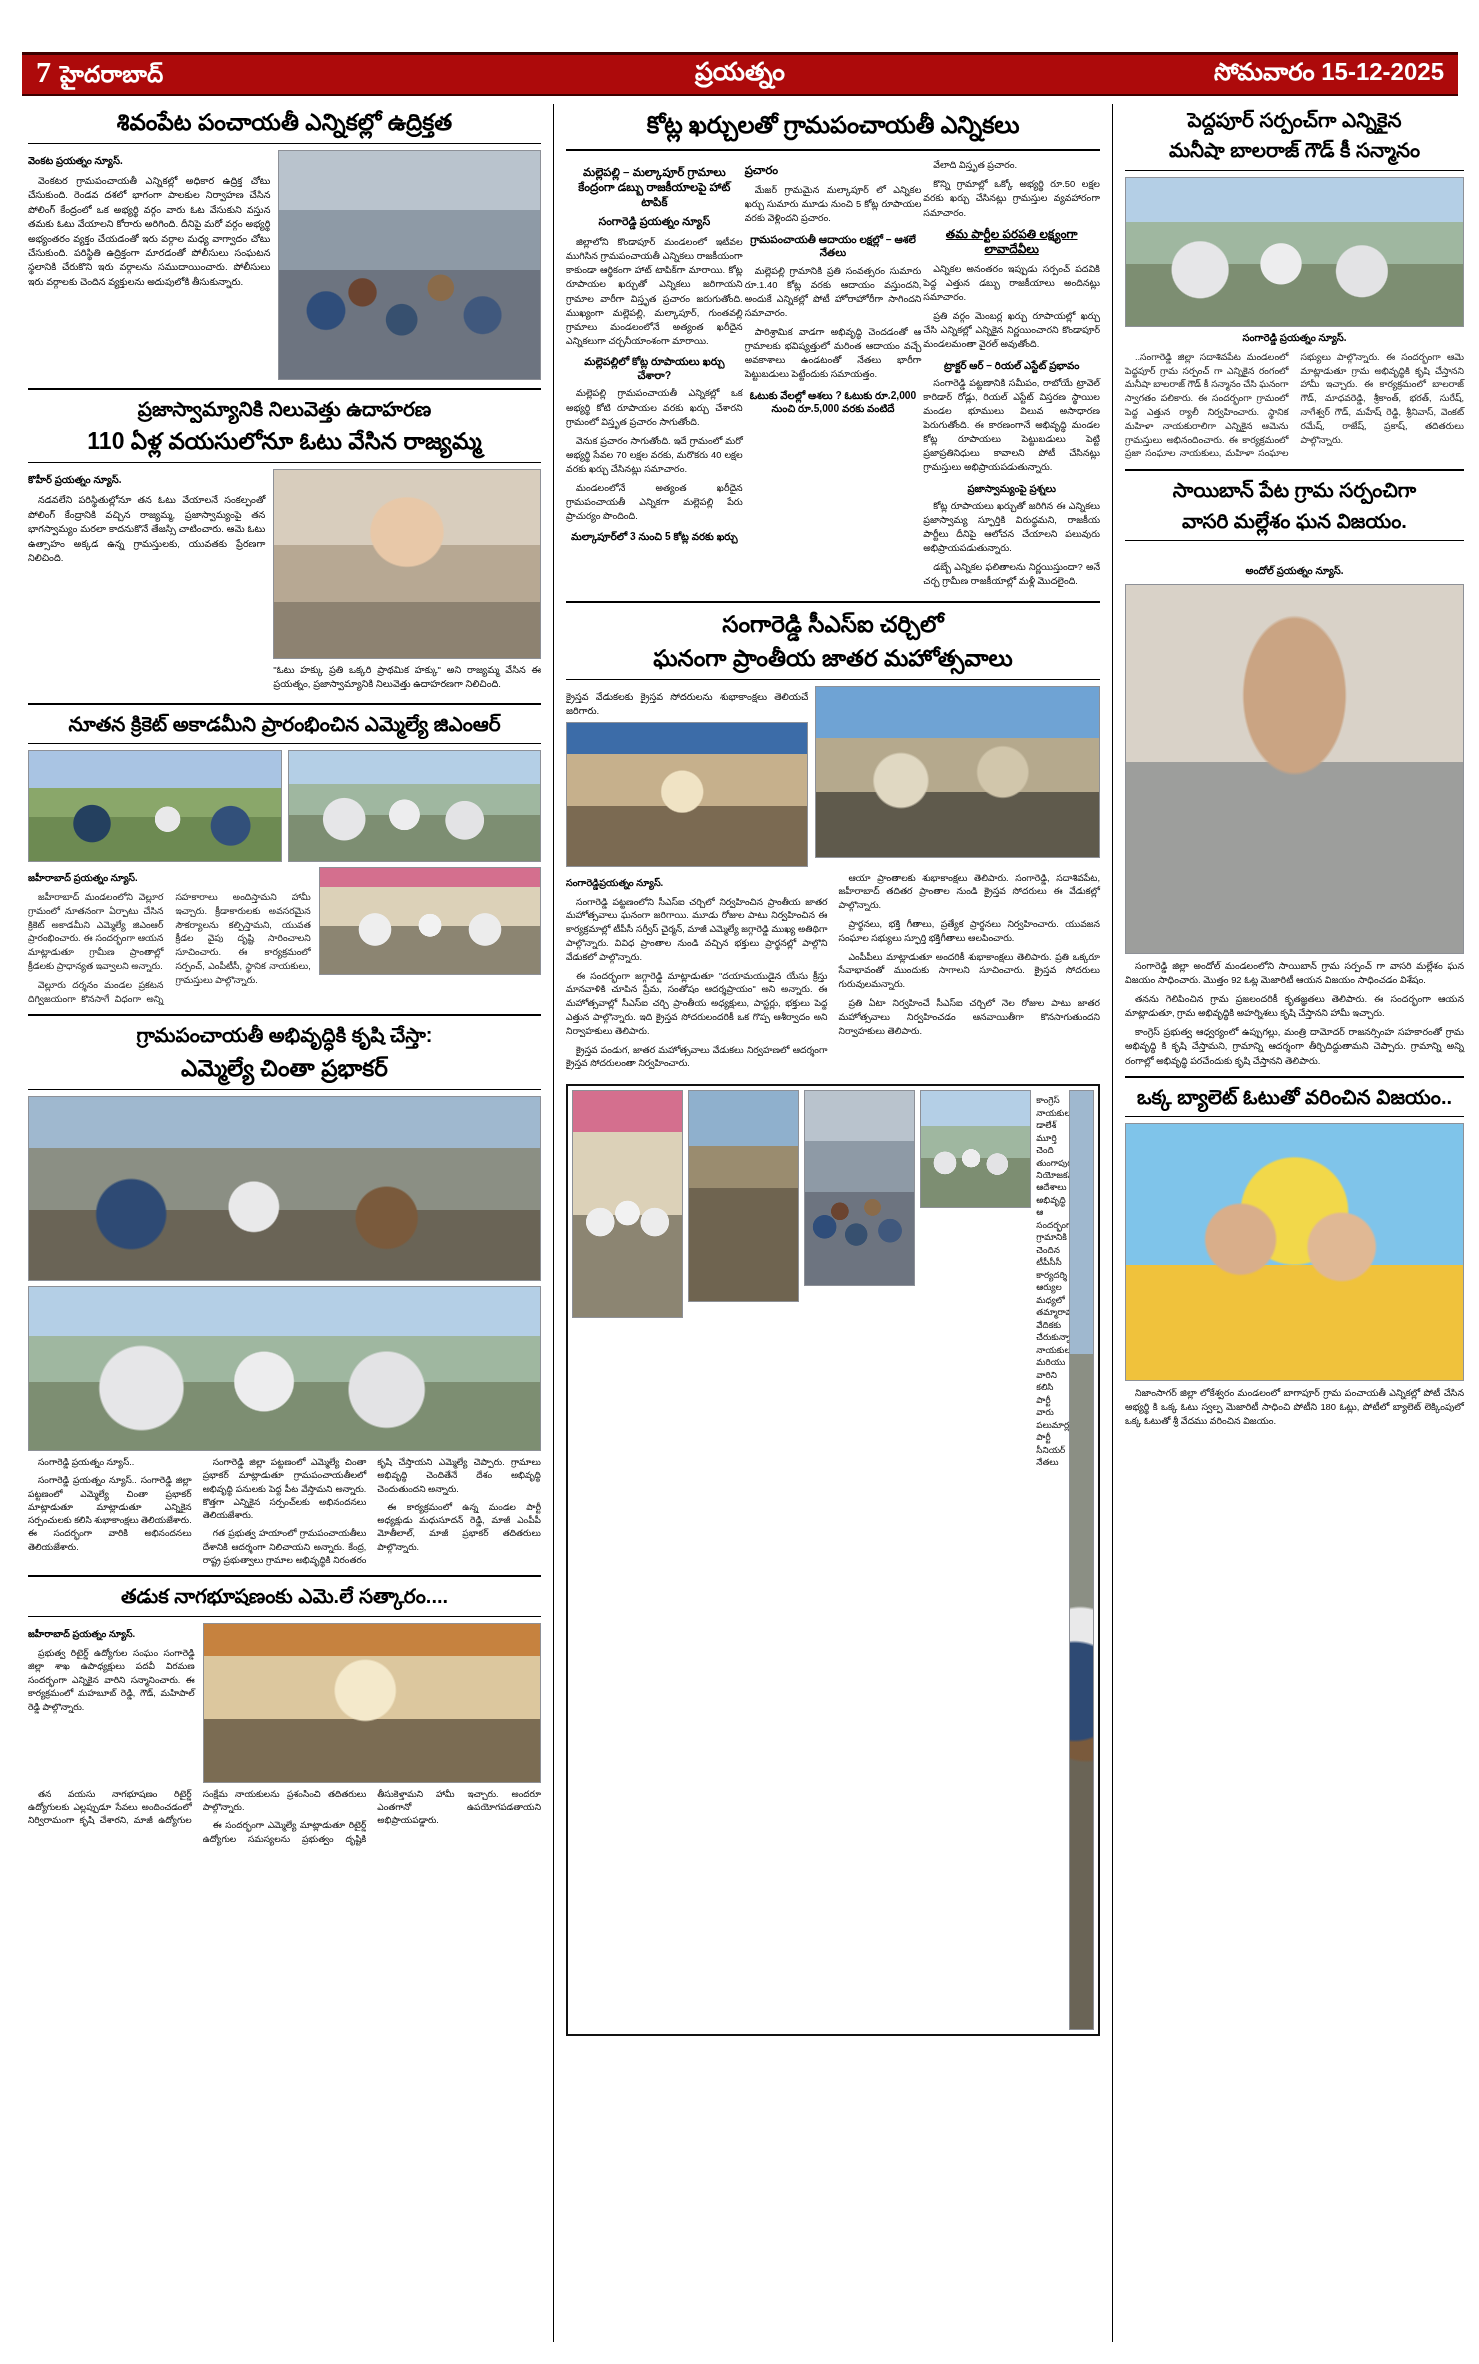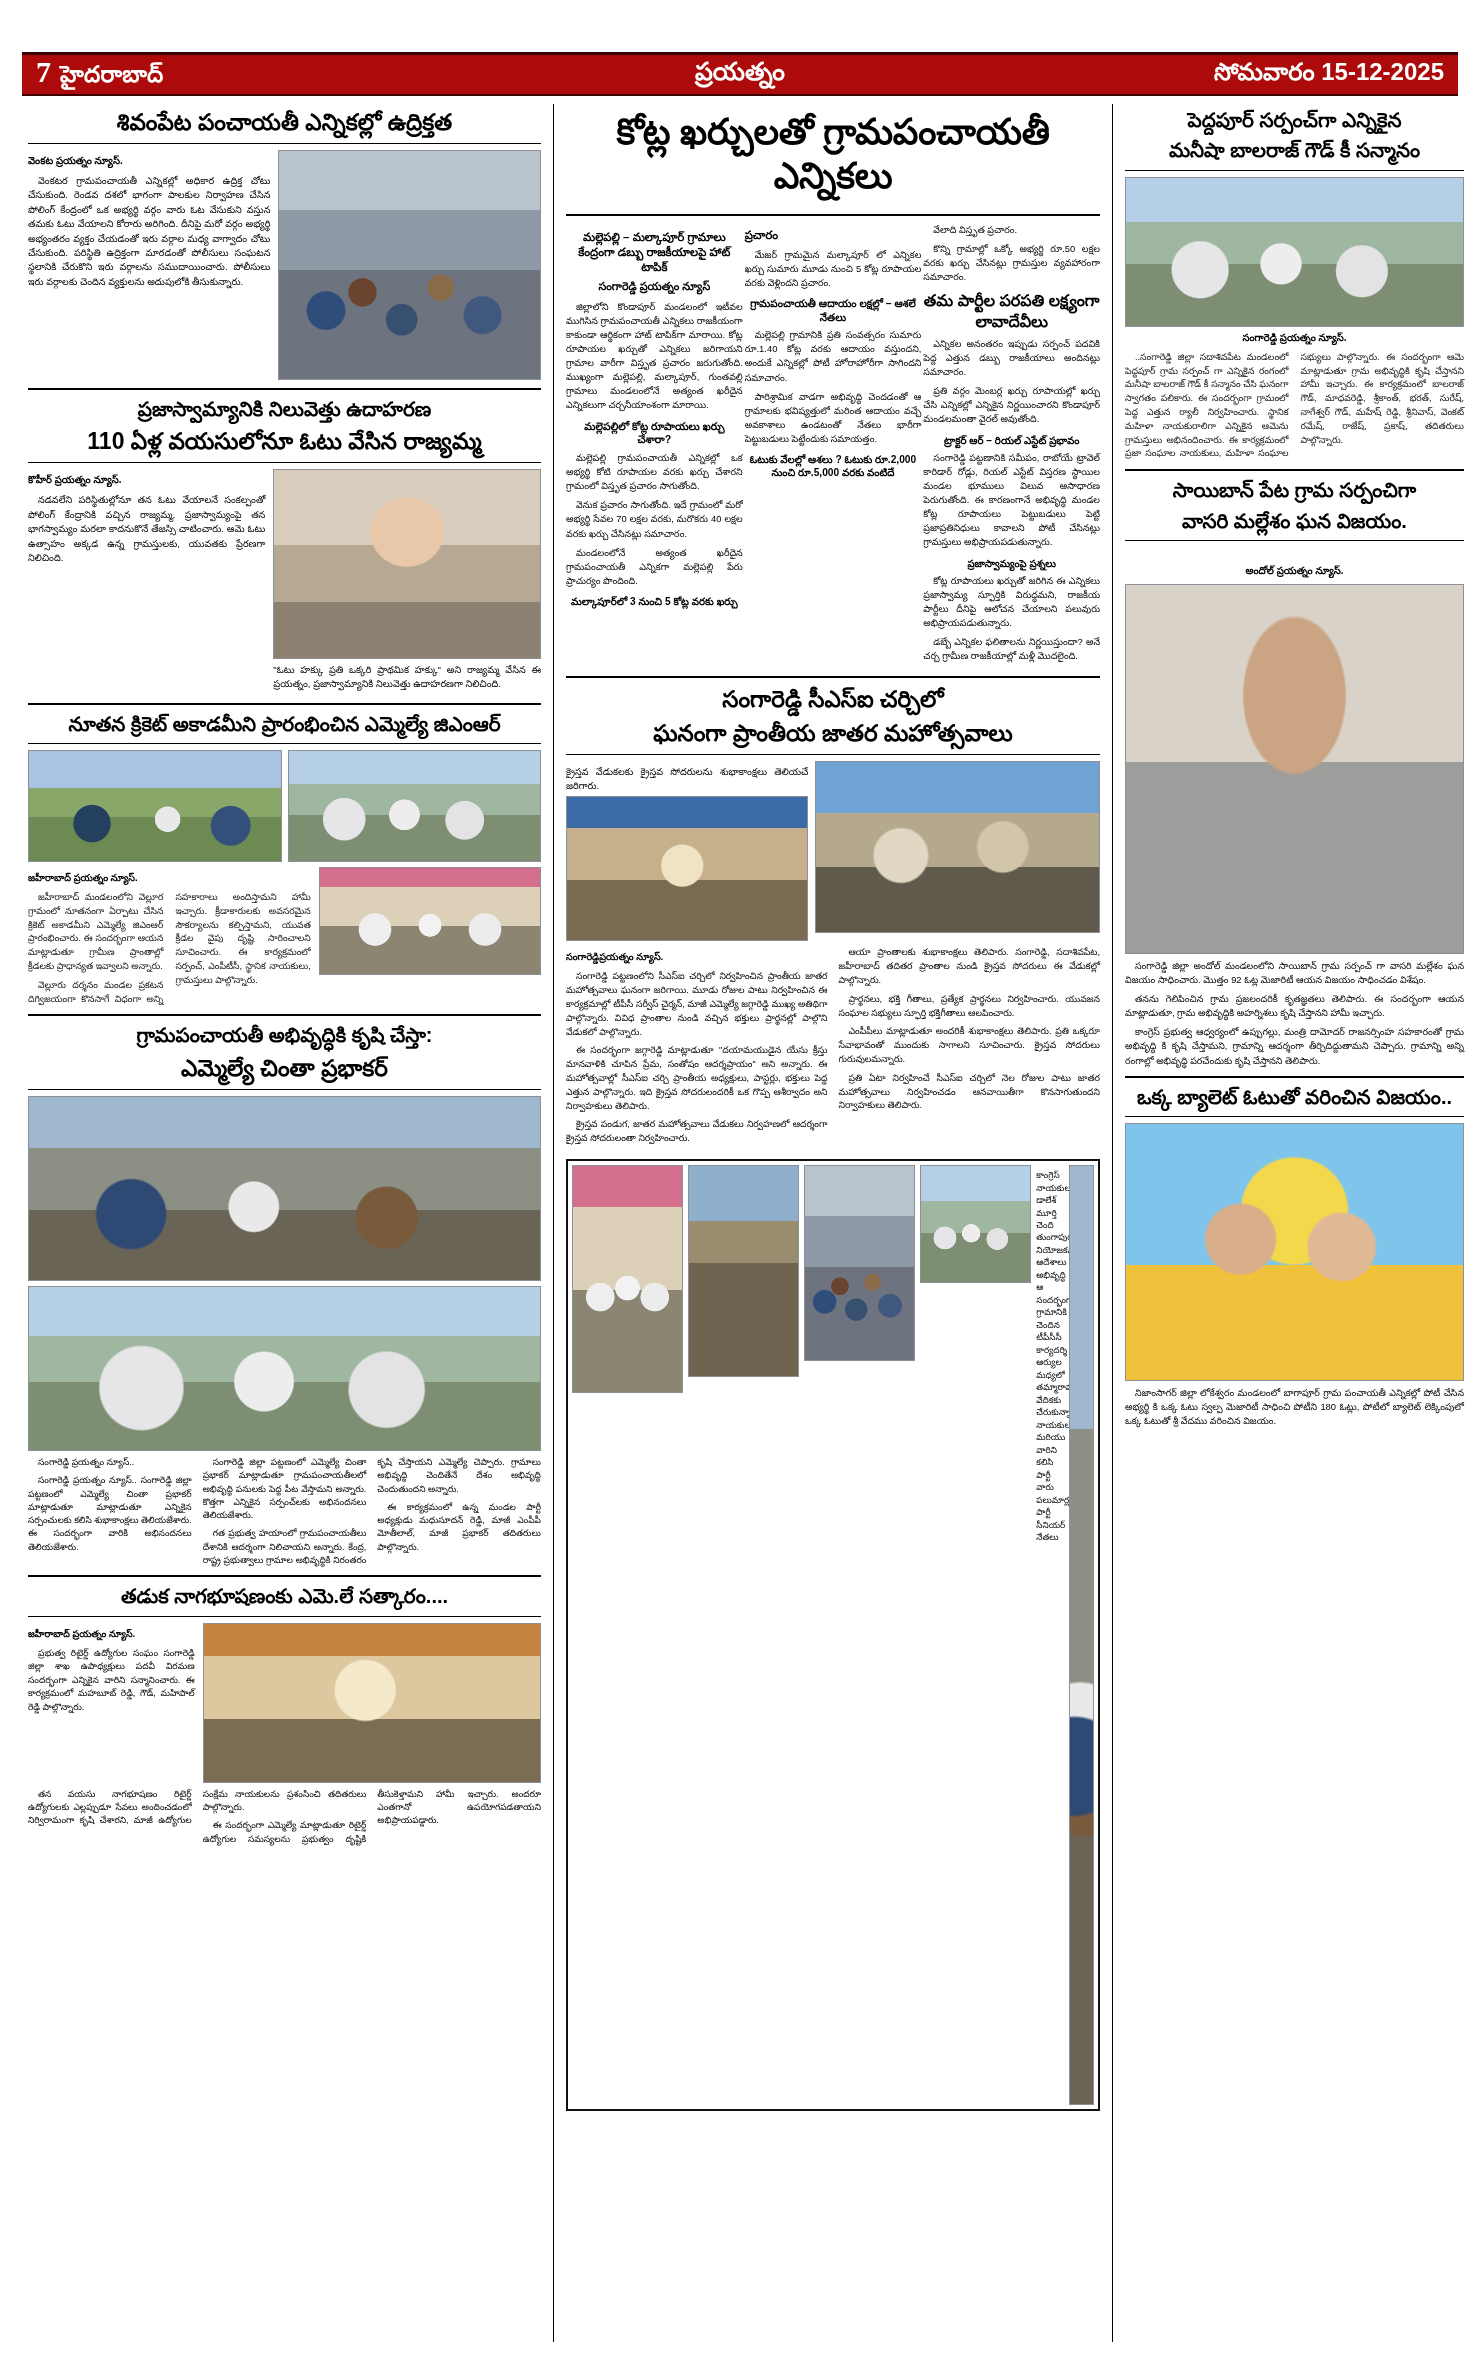--- a/index.html
+++ b/index.html
@@ -64,21 +64,21 @@
   .col-mid    { width: 560px; padding: 0 12px; border-left: 1px solid #000; border-right: 1px solid #000; }
   .col-right  { width: 351px; padding-left: 12px; }
 
   
   .hl {
     text-align: center;
     font-weight: bold;
     line-height: 1.22;
     color: #000;
   }
-  .hl-xl { font-size: 36px; margin: 6px 0 16px; letter-spacing: -.3px; }
+  .hl-xl { font-size: 24px; margin: 6px 0 10px; letter-spacing: -.3px; }
   .hl-lg { font-size: 23px; margin: 4px 0 6px; }
   .hl-md { font-size: 20px; margin: 4px 0 6px; }
   .rule-thin { border: 0; border-top: 1px solid #000; margin: 7px 0 6px; }
   .rule-thick { border: 0; border-top: 2px solid #000; margin: 8px 0 7px; }
 
   
   .body-2col {
     column-count: 2; column-gap: 12px;
     font-size: 10.2px; line-height: 1.5;
     text-align: justify;
@@ -348,21 +348,21 @@
             <p>పారిశ్రామిక వాడగా అభివృద్ధి చెందడంతో ఆ గ్రామాలకు భవిష్యత్తులో మరింత ఆదాయం వచ్చే అవకాశాలు ఉండటంతో నేతలు భారీగా పెట్టుబడులు పెట్టేందుకు సమాయత్తం.</p>
           </div>
           <div class="subhead" style="font-size:10.2px;">ఓటుకు వేలల్లో ఆశలు ? ఓటుకు రూ.2,000 నుంచి రూ.5,000 వరకు వంటిదే</div>
         </div>
 
         <div style="width:33.3%;">
           <div class="body-1col" style="font-size:9.4px;">
             <p>వేలాది విస్తృత ప్రచారం.</p>
             <p>కొన్ని గ్రామాల్లో ఒక్కో అభ్యర్థి రూ.50 లక్షల వరకు ఖర్చు చేసినట్లు గ్రామస్తుల వ్యవహారంగా సమాచారం.</p>
           </div>
-          <div class="subhead" style="font-size:16px;">తమ పార్టీల పరపతి లక్ష్యంగా లావాదేవీలు</div>
+          <div class="subhead" style="font-size:12px;text-decoration:underline;">తమ పార్టీల పరపతి లక్ష్యంగా లావాదేవీలు</div>
           <div class="body-1col" style="font-size:9.4px;">
             <p>ఎన్నికల అనంతరం ఇప్పుడు సర్పంచ్ పదవికి పెద్ద ఎత్తున డబ్బు రాజకీయాలు అందినట్లు సమాచారం.</p>
             <p>ప్రతి వర్గం మెంబర్ల ఖర్చు రూపాయల్లో ఖర్చు చేసి ఎన్నికల్లో ఎన్నికైన నిర్ణయించారని కొండాపూర్ మండలమంతా వైరల్ అవుతోంది.</p>
           </div>
           <div class="subhead" style="font-size:10.2px;">ట్రాక్టర్ ఆర్ – రియల్ ఎస్టేట్ ప్రభావం</div>
           <div class="body-1col" style="font-size:9.4px;">
             <p>సంగారెడ్డి పట్టణానికి సమీపం, రాబోయే ట్రావెల్ కారిడార్ రోడ్లు, రియల్ ఎస్టేట్ విస్తరణ స్థాయిల మండల భూములు విలువ అసాధారణ పెరుగుతోంది. ఈ కారణంగానే అభివృద్ధి మండల కోట్ల రూపాయలు పెట్టుబడులు పెట్టి ప్రజాప్రతినిధులు కావాలని పోటీ చేసినట్లు గ్రామస్తులు అభిప్రాయపడుతున్నారు.</p>
           </div>
           <div class="subhead" style="font-size:10px;">ప్రజాస్వామ్యంపై ప్రశ్నలు</div>
           <div class="body-1col" style="font-size:9.4px;">

